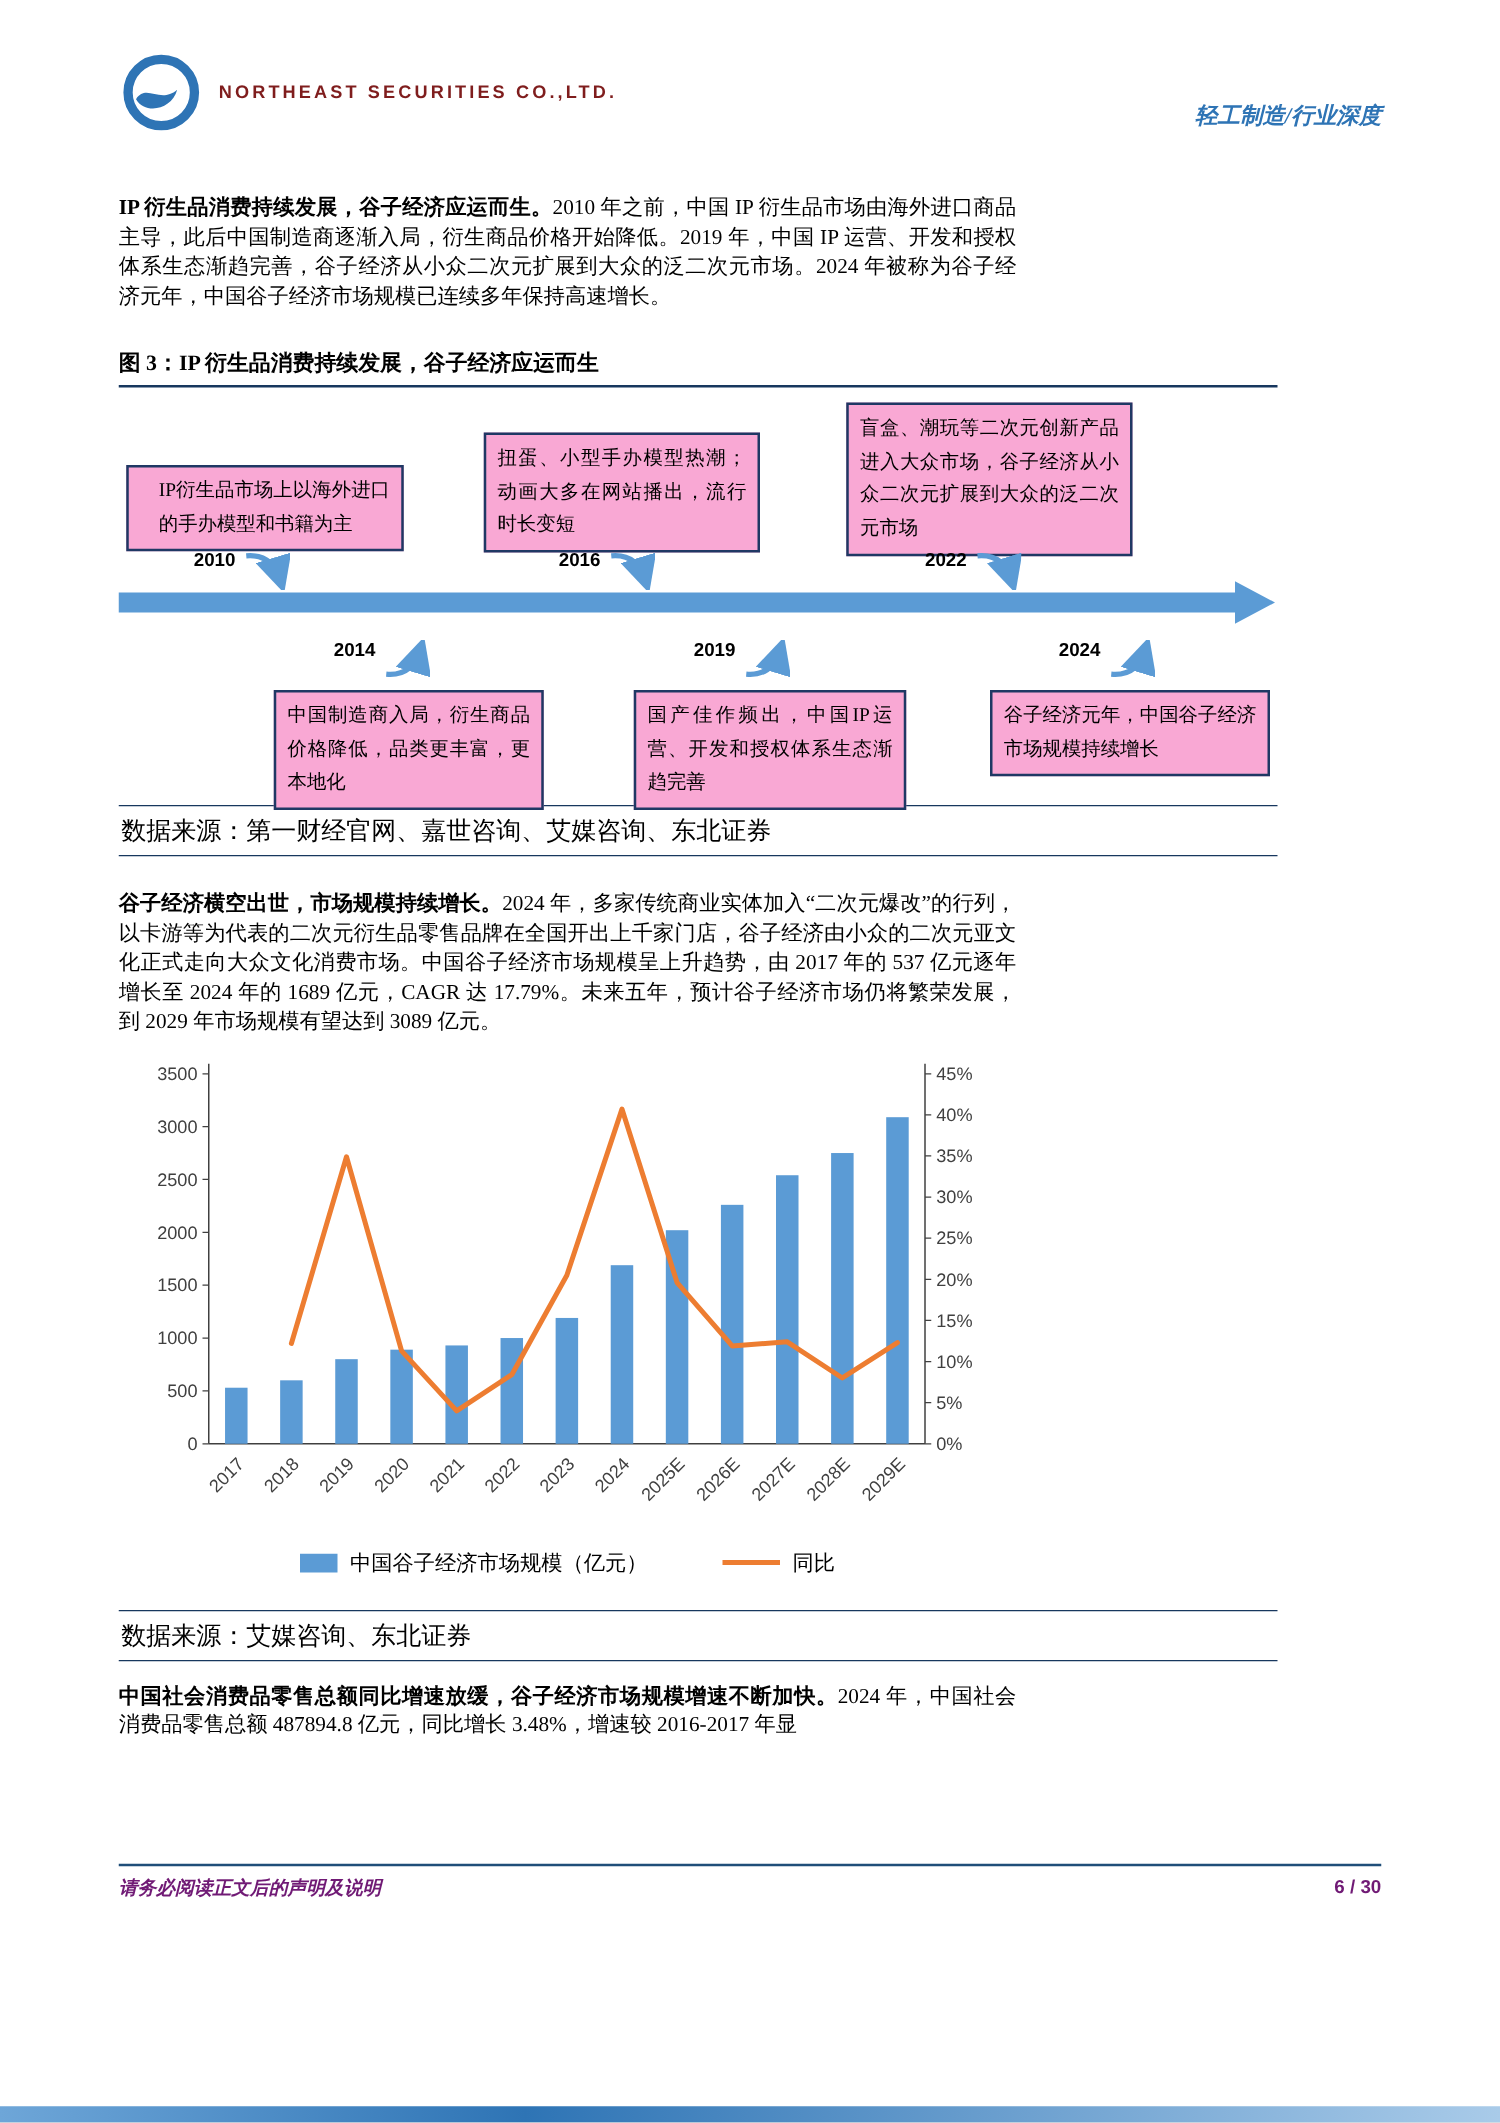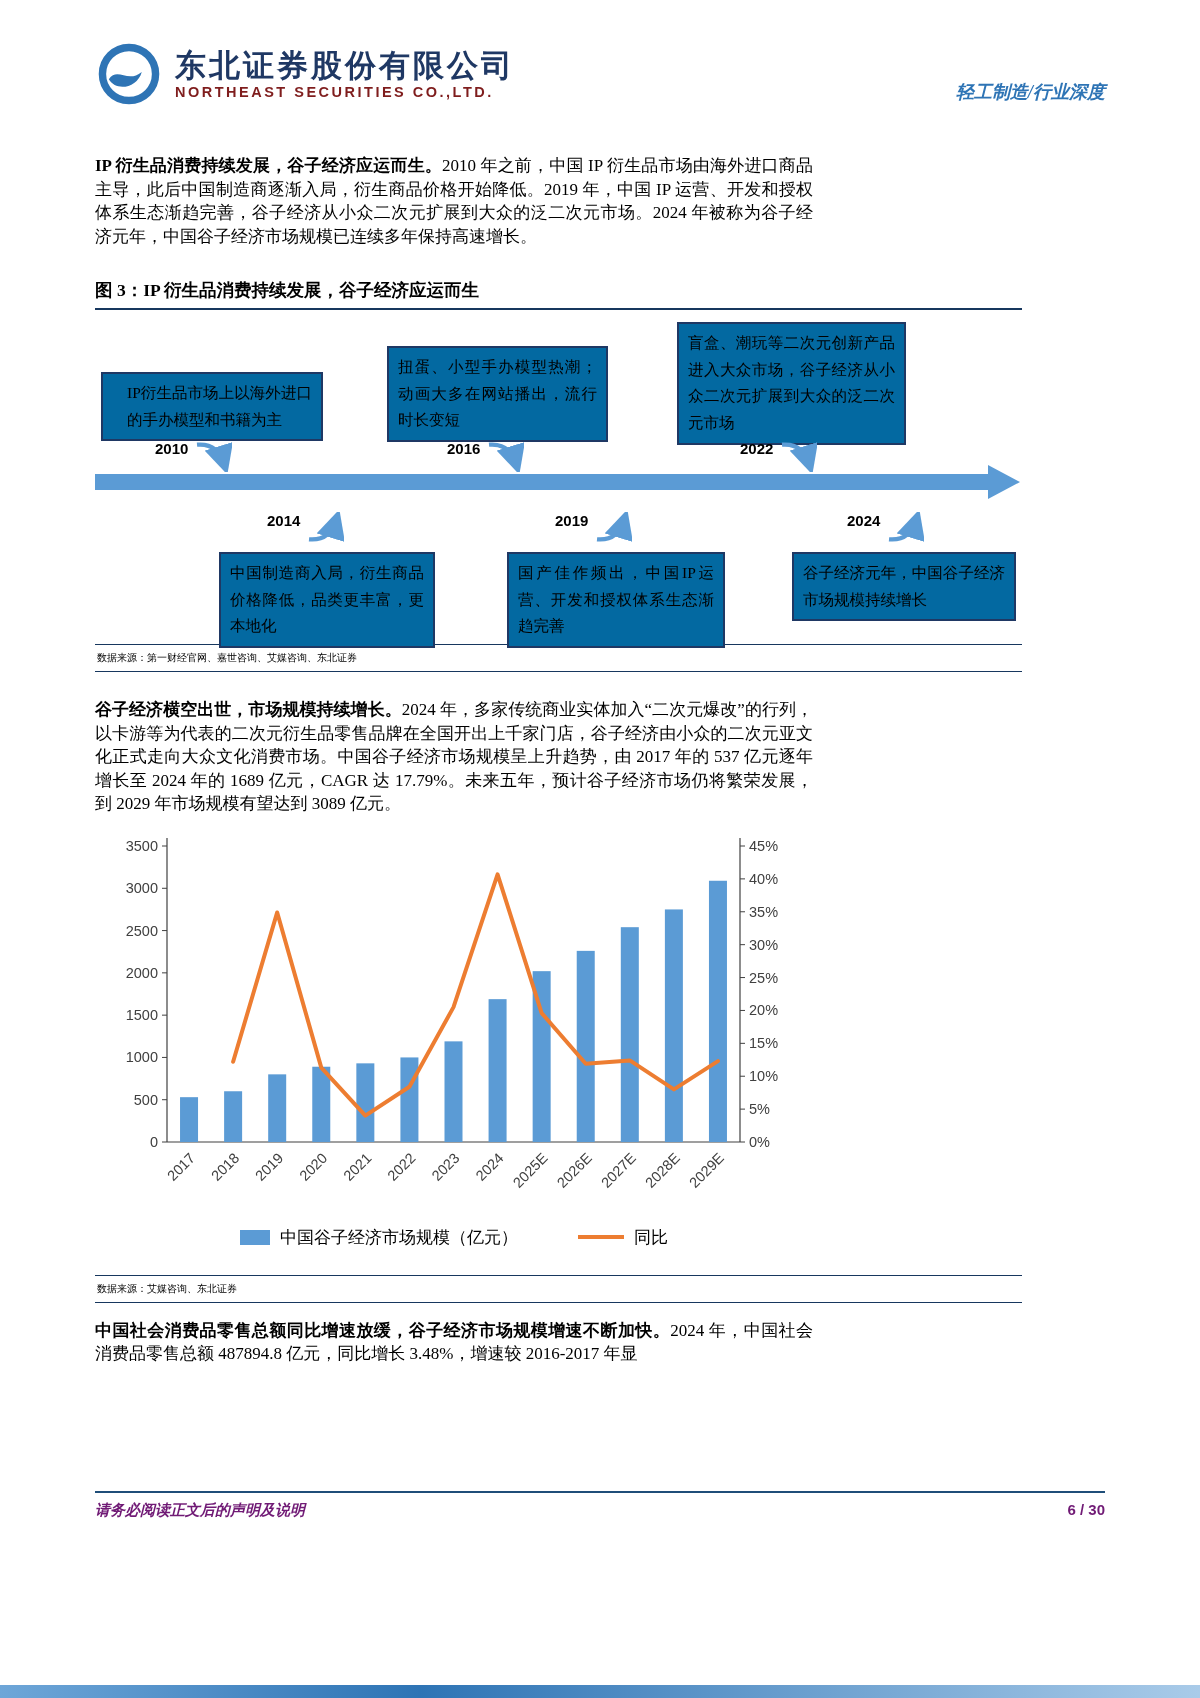--- a/index.html
+++ b/index.html
@@ -23,28 +23,28 @@
   .body-text b { font-weight:bold; }
   .mt-36 { margin-top:36px; } .mt-30 { margin-top:30px; } .mt-26 { margin-top:26px; }
   .mt-16 { margin-top:16px; } .mt-12 { margin-top:26px; }
 
   
   .fig-caption {
     width:927px; font-size:17.5px; font-weight:bold; padding-bottom:6px;
     border-bottom:2px solid #17375e;
   }
   .fig-source {
-    width:927px; font-size:10px; padding:6px 2px;
+    width:927px; font-size:20px; padding:6px 2px;
     border-top:1.5px solid #17375e; border-bottom:1.5px solid #17375e;
   }
 
   
   .timeline { position:relative; width:927px; height:322px; margin-top:12px; }
   .tl-box {
-    position:absolute; border:2px solid #1f3864; background:#0369a1;
+    position:absolute; border:2px solid #1f3864; background:#f9a8d4;
     padding:6px 9px; font-size:15.5px; line-height:1.72; text-align:justify;
   }
   .tl-year { position:absolute; display:flex; align-items:flex-start; gap:6px;
              font-size:15px; font-weight:bold; font-family:"Liberation Sans",sans-serif; }
   .curve { width:38px; height:32px; }
   .curve path { stroke:#5b9bd5; stroke-width:4.5; fill:none; }
   .tl-arrow { position:absolute; left:0; top:152px; width:893px; height:16px; background:#5b9bd5; }
   .tl-arrow::after {
     content:""; position:absolute; right:-32px; top:-9px; width:0; height:0;
     border-left:32px solid #5b9bd5; border-top:17px solid transparent; border-bottom:17px solid transparent;
@@ -81,21 +81,20 @@
 <div class="page">
   <div class="content">
 
     <div class="hdr">
       <div class="brand">
         <svg class="brand-icon" viewBox="0 0 64 64">
           <circle cx="32" cy="32" r="25" fill="none" stroke="#2e74b5" stroke-width="7"></circle>
           <path d="M13 37 C21 25 31 41 44 30 C40 45 20 49 13 37 Z" fill="#2e74b5"></path>
         </svg>
         <div>
-          <div class="brand-cn">东北证券股份有限公司</div>
           <div class="brand-en">NORTHEAST SECURITIES CO.,LTD.</div>
         </div>
       </div>
       <div class="hdr-cat">轻工制造/行业深度</div>
     </div>
 
     <p class="body-text mt-36"><b>IP 衍生品消费持续发展，谷子经济应运而生。</b><span>2010 年之前，中国 IP 衍生品市场由海外进口商品主导，此后中国制造商逐渐入局，衍生商品价格开始降低。2019 年，中国 IP 运营、开发和授权体系生态渐趋完善，谷子经济从小众二次元扩展到大众的泛二次元市场。2024 年被称为谷子经济元年，中国谷子经济市场规模已连续多年保持高速增长。</span></p>
 
     <div class="fig-caption mt-30">图 3：IP 衍生品消费持续发展，谷子经济应运而生</div>
 

